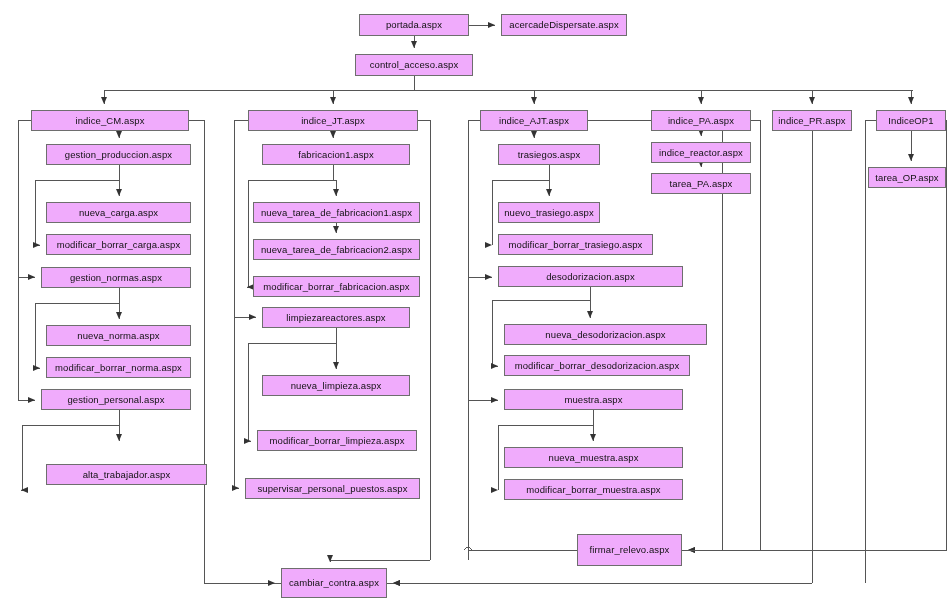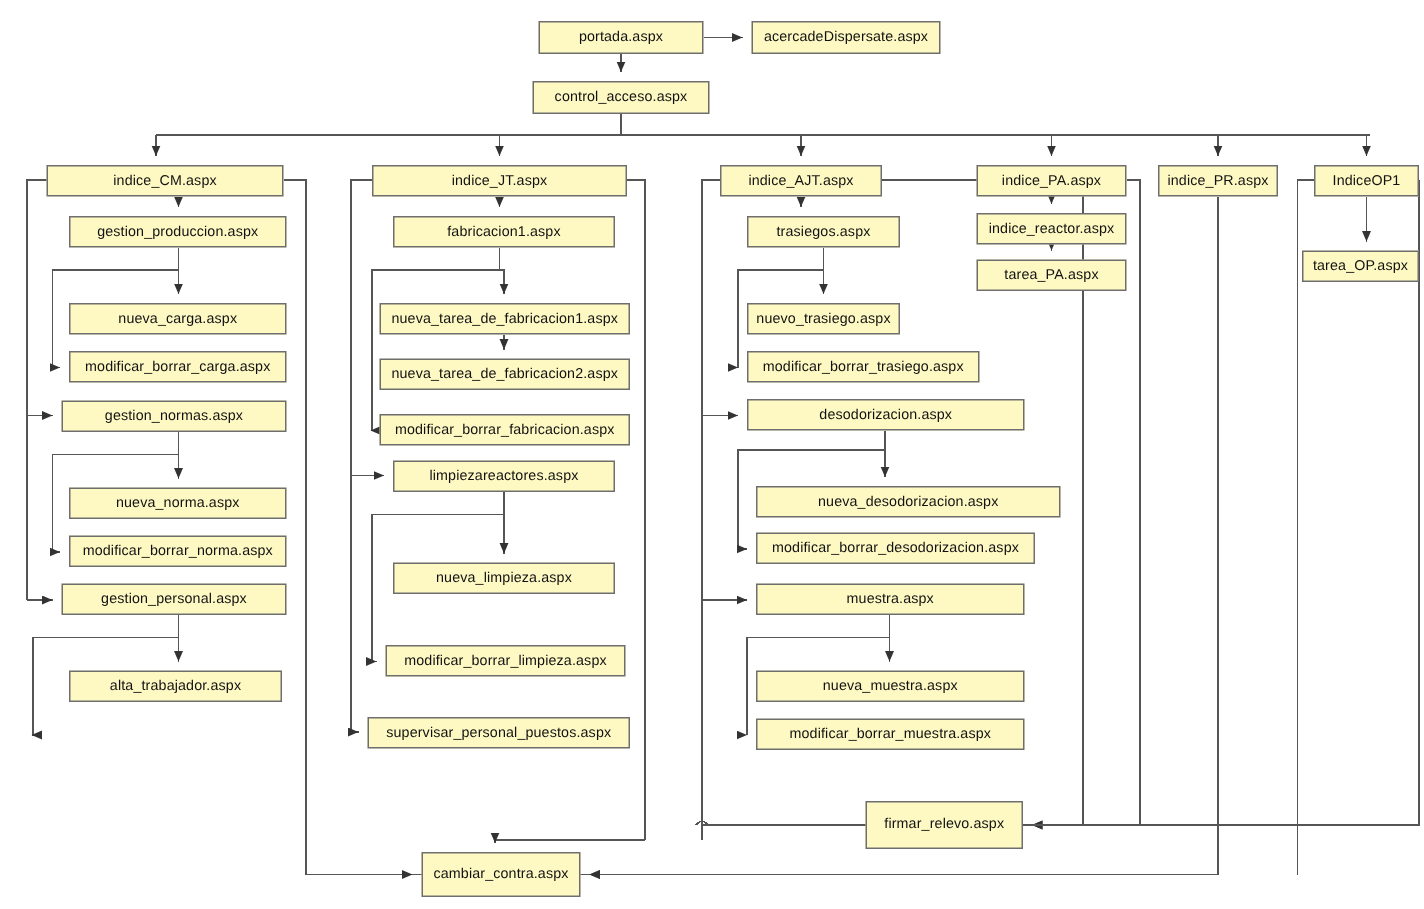--- a/index.html
+++ b/index.html
@@ -10,21 +10,21 @@
     width:949px;
     height:606px;
     background:#ffffff;
     overflow:hidden;
   }
   #diagram-svg{position:absolute;left:0;top:0;width:949px;height:606px;}
   .node{
     position:absolute;
     box-sizing:border-box;
     border:1px solid #6e6e6e;
-    background:#fef9c3;
+    background:#f0abfc;
     color:#111111;
     font-size:9.5px;
     line-height:1;
     display:flex;
     align-items:center;
     justify-content:center;
     text-align:center;
     white-space:nowrap;
     letter-spacing:0.1px;
     z-index:5;
@@ -138,21 +138,21 @@
   <div class="node" style="left:355px;top:54px;width:118px;height:22px;">control_acceso.aspx</div>
 
   <div class="node" style="left:31px;top:110px;width:158px;height:21px;text-align:center;">indice_CM.aspx</div>
   <div class="node" style="left:46px;top:144px;width:145px;height:21px;">gestion_produccion.aspx</div>
   <div class="node" style="left:46px;top:202px;width:145px;height:21px;">nueva_carga.aspx</div>
   <div class="node" style="left:46px;top:234px;width:145px;height:21px;">modificar_borrar_carga.aspx</div>
   <div class="node" style="left:41px;top:267px;width:150px;height:21px;">gestion_normas.aspx</div>
   <div class="node" style="left:46px;top:325px;width:145px;height:21px;">nueva_norma.aspx</div>
   <div class="node" style="left:46px;top:357px;width:145px;height:21px;">modificar_borrar_norma.aspx</div>
   <div class="node" style="left:41px;top:389px;width:150px;height:21px;">gestion_personal.aspx</div>
-  <div class="node" style="left:46px;top:447px;width:142px;height:21px;">alta_trabajador.aspx</div>
+  <div class="node" style="left:46px;top:464px;width:161px;height:21px;">alta_trabajador.aspx</div>
 
   <div class="node" style="left:248px;top:110px;width:170px;height:21px;">indice_JT.aspx</div>
   <div class="node" style="left:262px;top:144px;width:148px;height:21px;">fabricacion1.aspx</div>
   <div class="node" style="left:253px;top:202px;width:167px;height:21px;">nueva_tarea_de_fabricacion1.aspx</div>
   <div class="node" style="left:253px;top:239px;width:167px;height:21px;">nueva_tarea_de_fabricacion2.aspx</div>
   <div class="node" style="left:253px;top:276px;width:167px;height:21px;">modificar_borrar_fabricacion.aspx</div>
   <div class="node" style="left:262px;top:307px;width:148px;height:21px;">limpiezareactores.aspx</div>
   <div class="node" style="left:262px;top:375px;width:148px;height:21px;">nueva_limpieza.aspx</div>
   <div class="node" style="left:257px;top:430px;width:160px;height:21px;">modificar_borrar_limpieza.aspx</div>
   <div class="node" style="left:245px;top:478px;width:175px;height:21px;">supervisar_personal_puestos.aspx</div>

